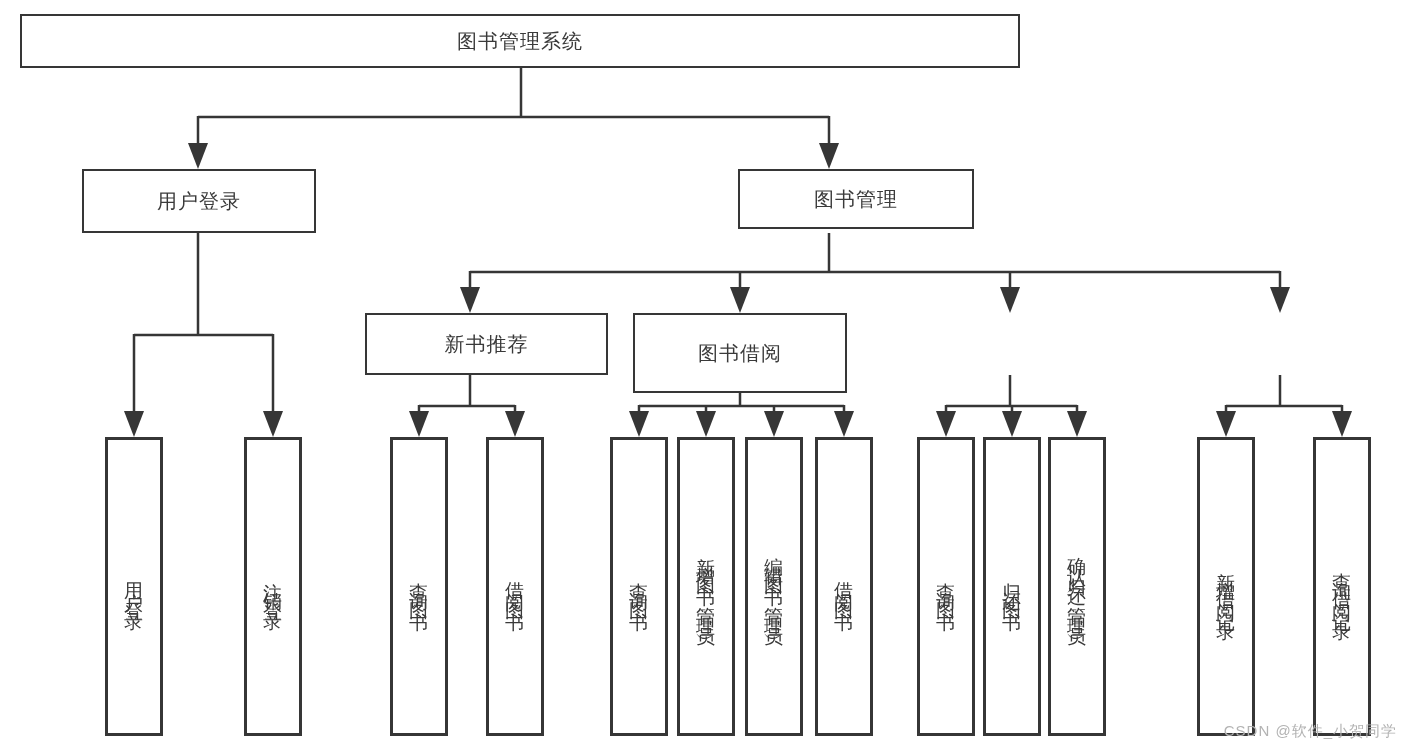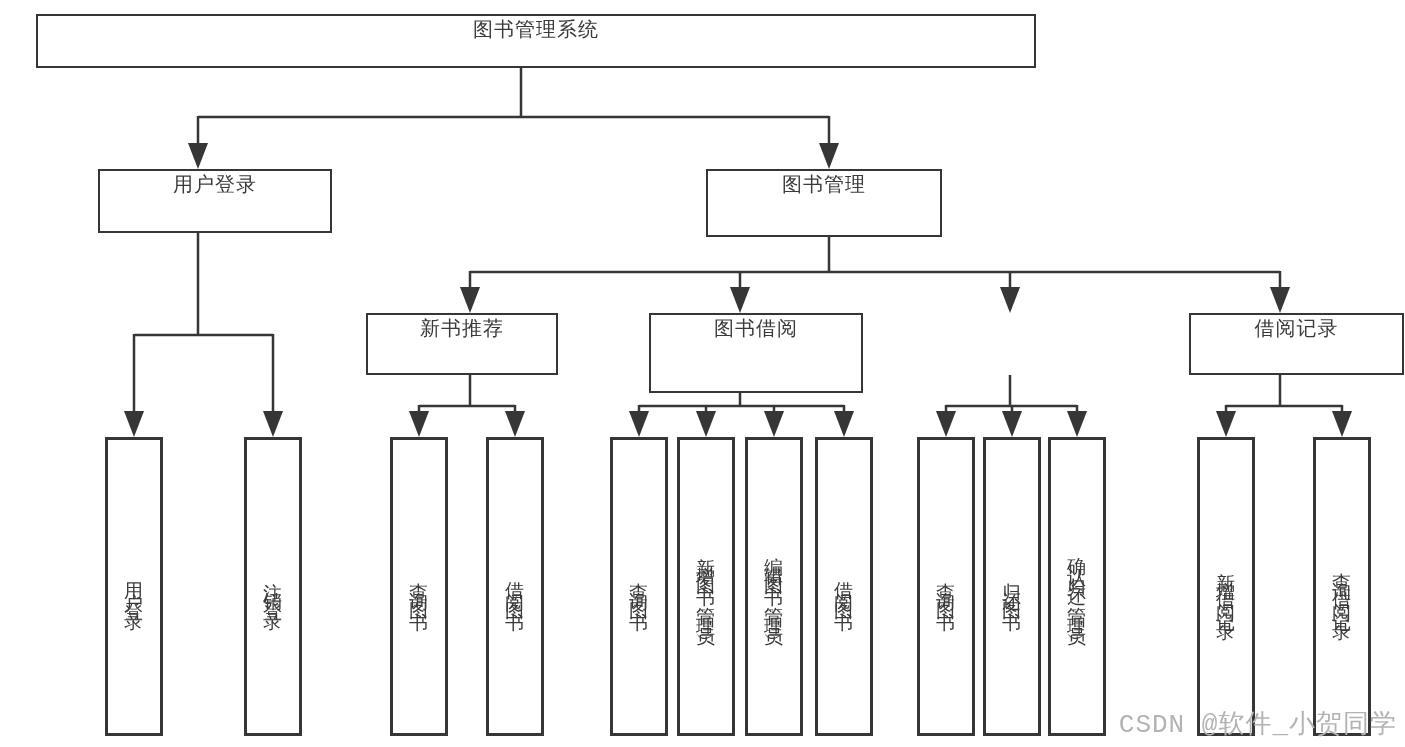--- a/index.html
+++ b/index.html
@@ -34,26 +34,25 @@
   }
   svg.connectors polygon {
     fill: var(--line);
     stroke: none;
   }
   .hbox {
     position: absolute;
     background: var(--box_bg);
     border: 2.5px solid var(--line);
     display: flex;
-    align-items: flex-start;
+    align-items: center;
     justify-content: center;
     color: var(--text);
     font-size: 20px;
     letter-spacing: 1px;
-    margin-left: 16px;
   }
   .vbox {
     position: absolute;
     top: 437px;
     width: 58px;
     height: 299px;
     background: var(--box_bg);
     border: 3px solid var(--line);
     display: flex;
     align-items: center;
@@ -66,25 +65,24 @@
     color: var(--text);
     font-size: 19px;
     letter-spacing: 10px;
     line-height: 1;
     white-space: nowrap;
   }
   .watermark {
     position: absolute;
     right: 8px;
     bottom: 6px;
-    font-size: 26px;
+    font-size: 15px;
     color: var(--watermark);
     letter-spacing: 1px;
     pointer-events: none;
-    font-family: Liberation Mono, monospace;
   }
 </style>
 </head>
 <body>
 
 <div class="stage">
 
   <svg class="connectors" viewBox="0 0 1405 747" aria-hidden="true">
 
     <path d="M521 68 V117 M198 117 H829 M198 116 V146 M829 116 V146"></path>
@@ -121,32 +119,29 @@
     <polygon points="1332,411 1352,411 1342,437"></polygon>
   </svg>
 
   <div class="hbox" style="left:20px; top:14px; width:1000px; height:54px;">
     <span>图书管理系统</span>
   </div>
 
   <div class="hbox" style="left:82px; top:169px; width:234px; height:64px;">
     <span>用户登录</span>
   </div>
-  <div class="hbox" style="left:690px; top:169px; width:236px; height:68px;">
+  <div class="hbox" style="left:738px; top:169px; width:236px; height:60px;">
     <span>图书管理</span>
   </div>
 
-  <div class="hbox" style="left:350px; top:313px; width:192px; height:62px;">
+  <div class="hbox" style="left:365px; top:313px; width:243px; height:62px;">
     <span>新书推荐</span>
   </div>
   <div class="hbox" style="left:633px; top:313px; width:214px; height:80px;">
     <span>图书借阅</span>
-  </div>
-  <div class="hbox" style="left:1173px; top:313px; width:215px; height:62px;">
-    <span>借阅记录</span>
   </div>
 
   <div class="vbox" style="left:105px;">
     <span class="vtext">用户登录</span>
   </div>
   <div class="vbox" style="left:244px;">
     <span class="vtext">注销登录</span>
   </div>
 
   <div class="vbox" style="left:390px;">

